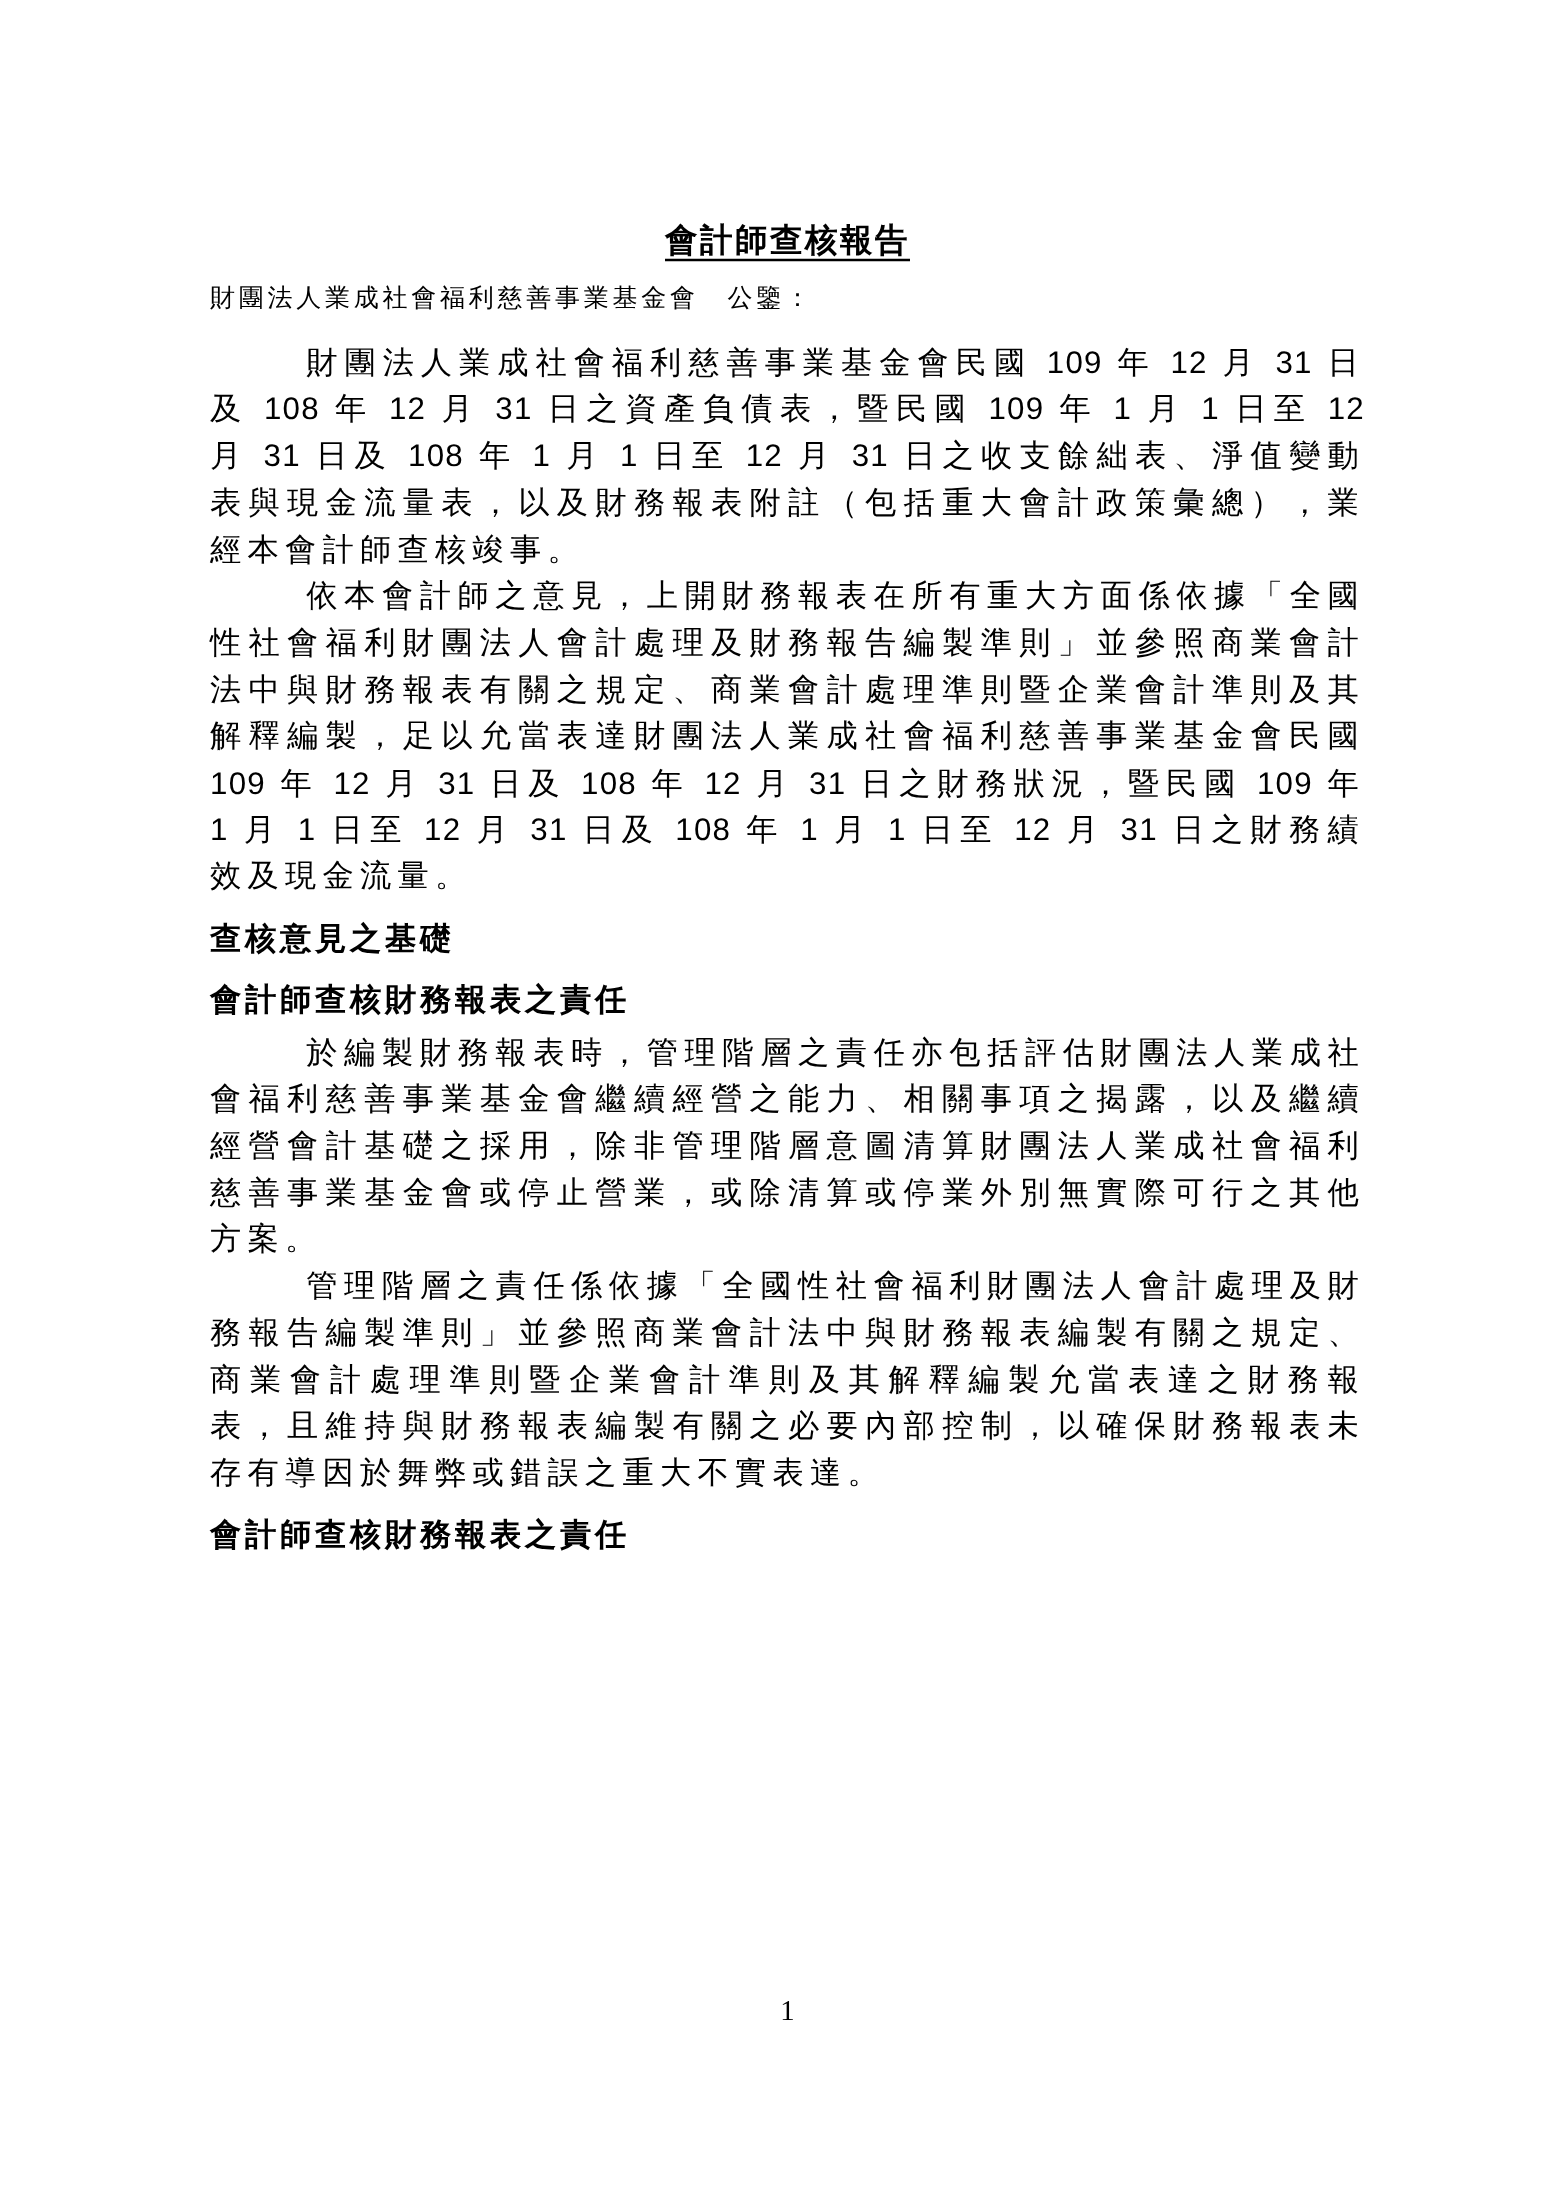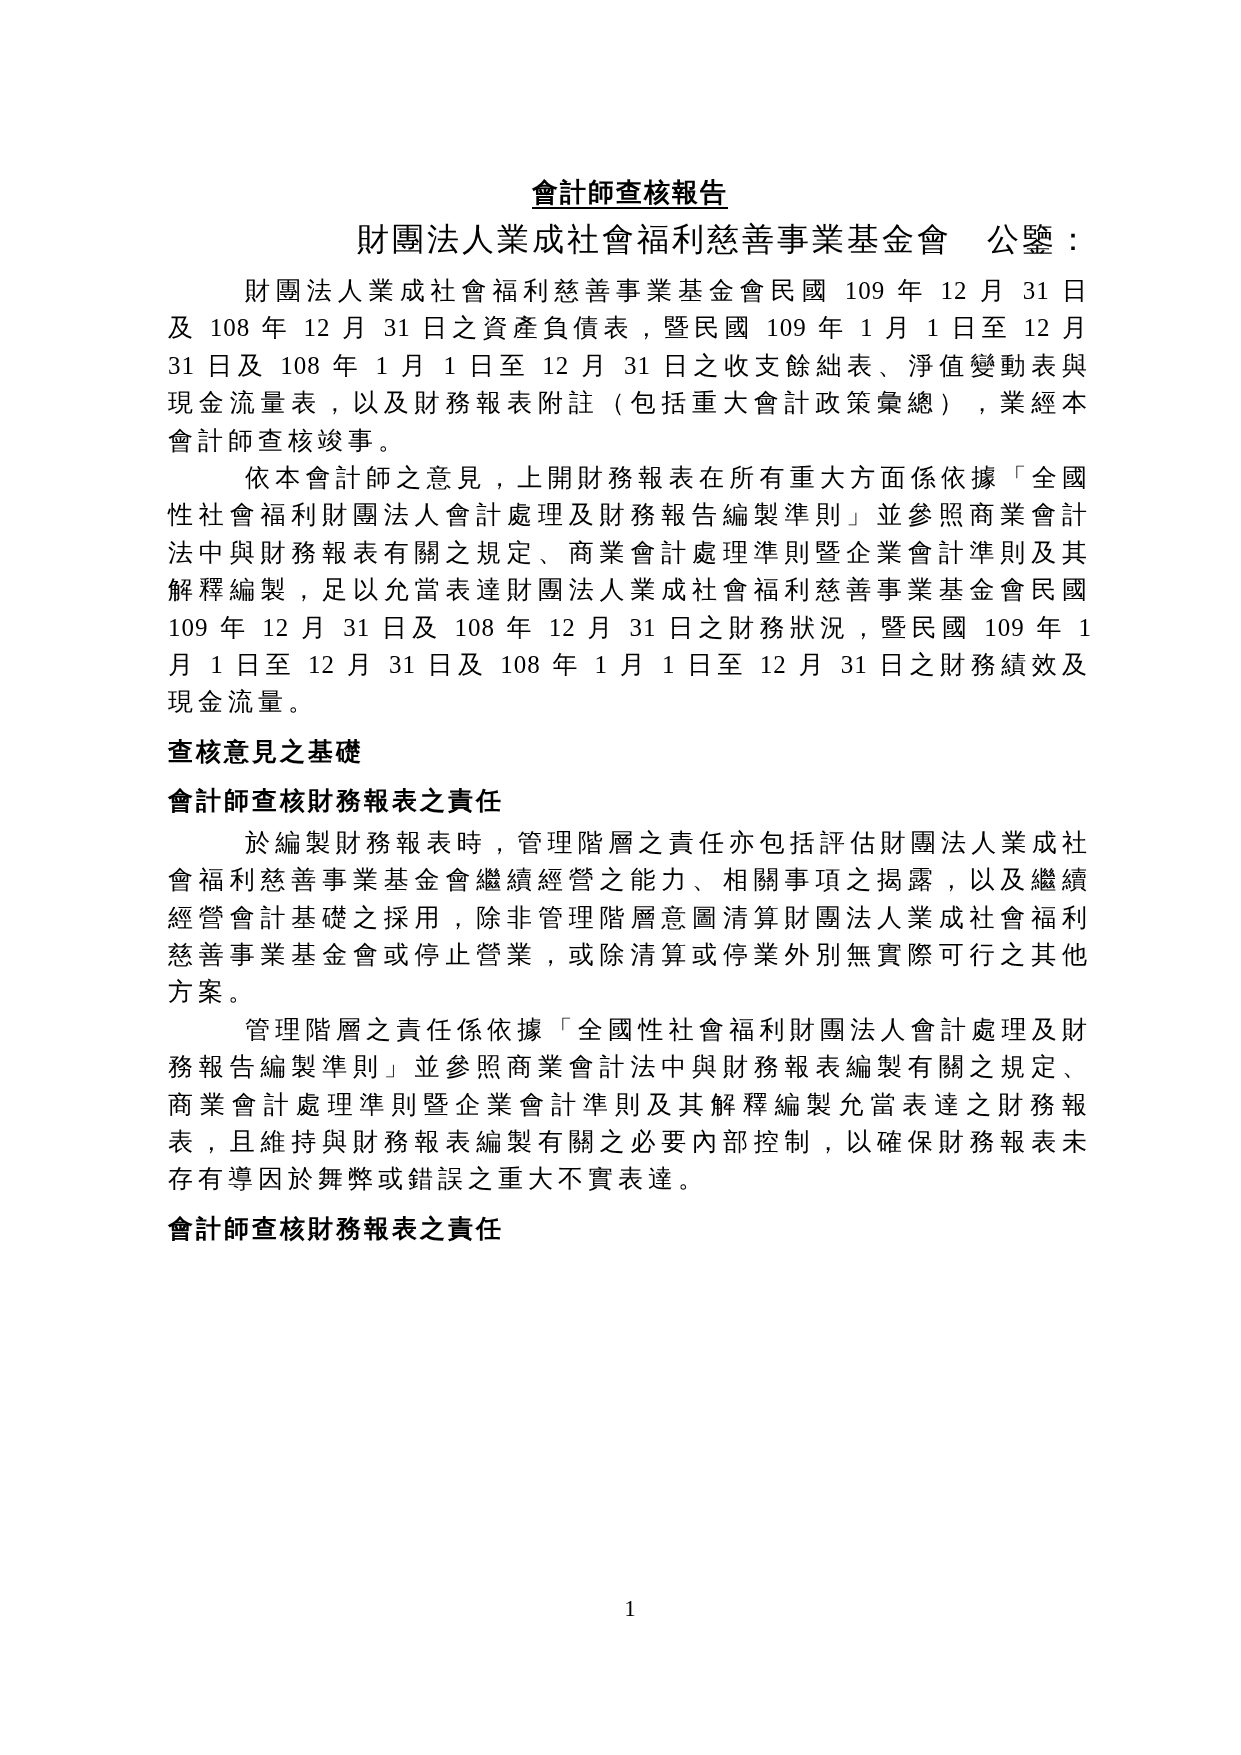--- a/index.html
+++ b/index.html
@@ -30,44 +30,43 @@
     letter-spacing: 2px;
     line-height: 42px;
     margin: 0 0 6px 0;
   }
   .doc-title .title-underline {
     text-decoration: underline;
     text-underline-offset: 6px;
     text-decoration-thickness: 2px;
   }
   .addressee {
-    font-size: 32px;
+    font-size: 20px;
     letter-spacing: 3px;
     line-height: 38px;
     margin: 0 0 14px 0;
-    text-align: right;
   }
   .sec-heading {
     font-size: 25px;
     font-weight: bold;
     letter-spacing: 3px;
     line-height: 37.4px;
     margin: 12px 0 4px 0;
   }
   .para {
     font-size: 25px;
     letter-spacing: 5px;
     line-height: 37.4px;
     text-align: justify;
     text-justify: inter-character;
     text-indent: 77px;
     margin: 0;
   }
   .num {
-    font-family: Liberation Serif, serif;
+    font-family: Liberation Sans, sans-serif;
     letter-spacing: 1px;
   }
   .footer {
     position: absolute;
     top: 1594px;
     left: 168px;
     width: 924px;
     text-align: center;
     font-size: 23px;
     line-height: 30px;

